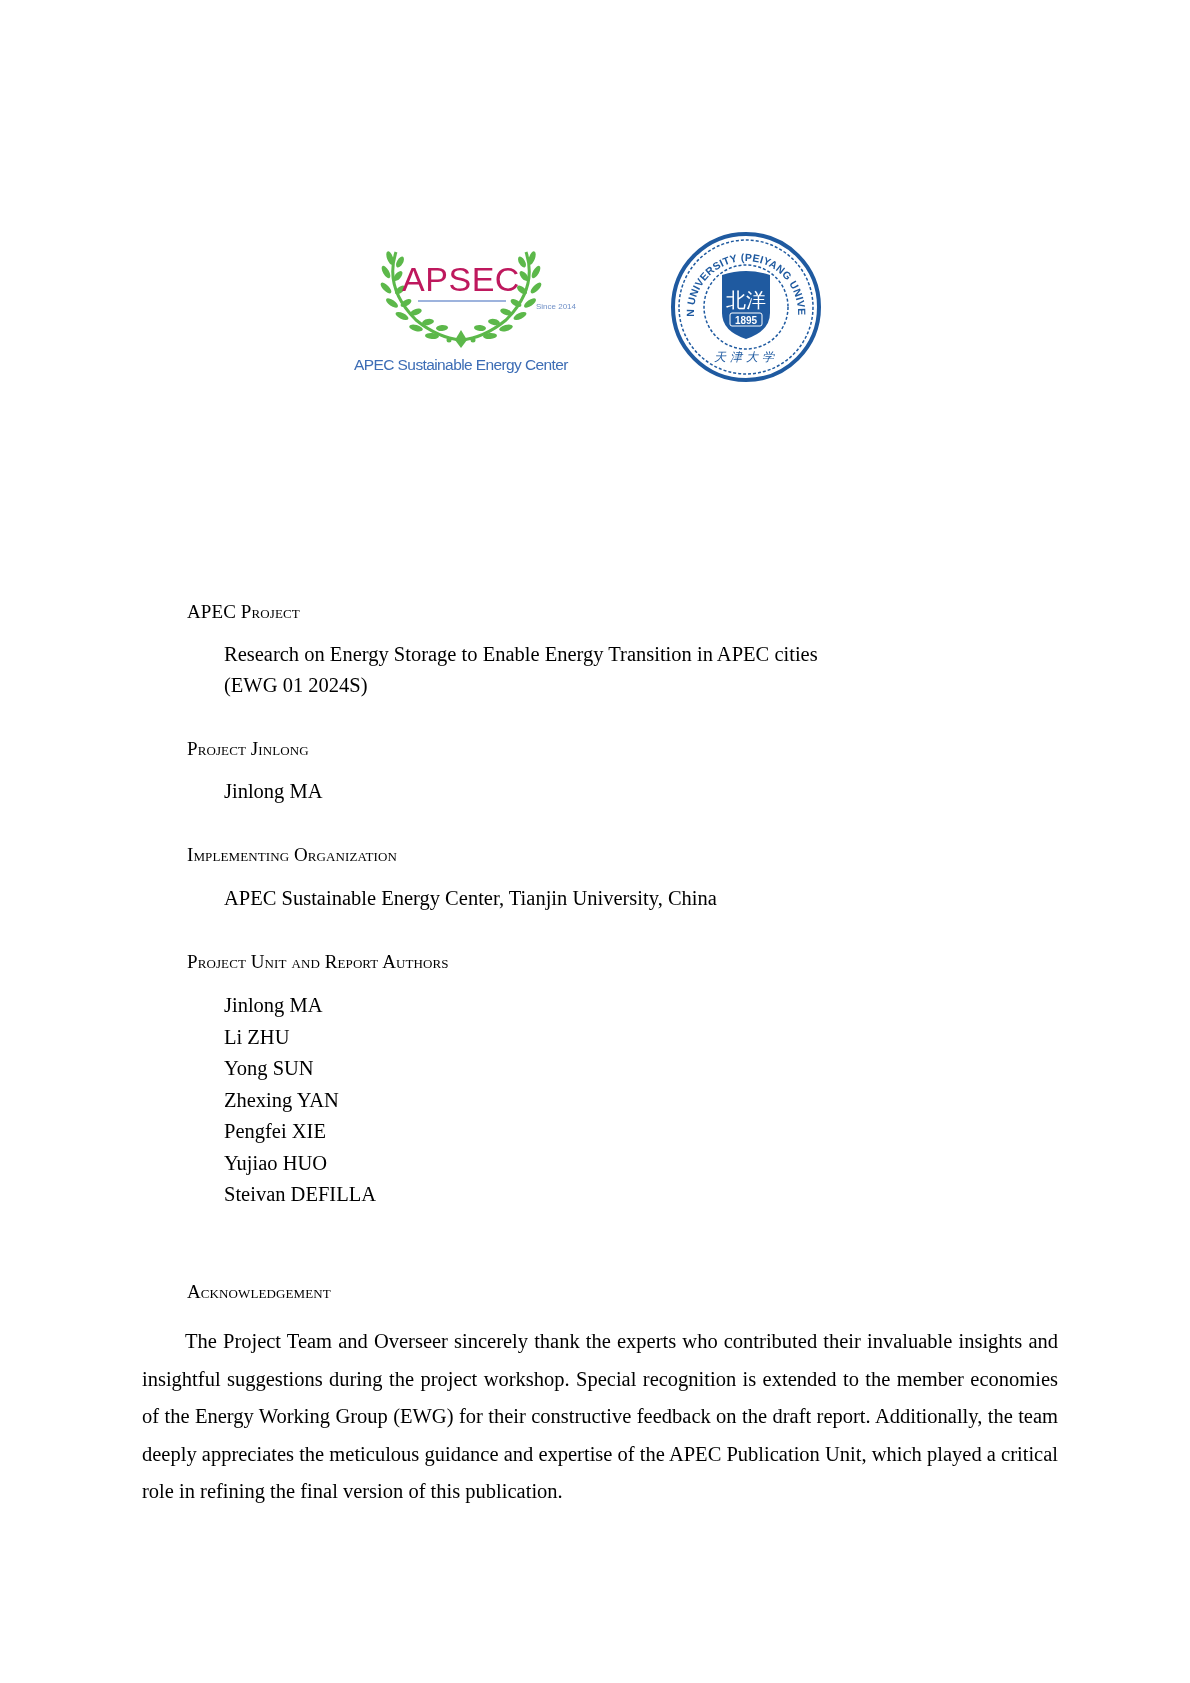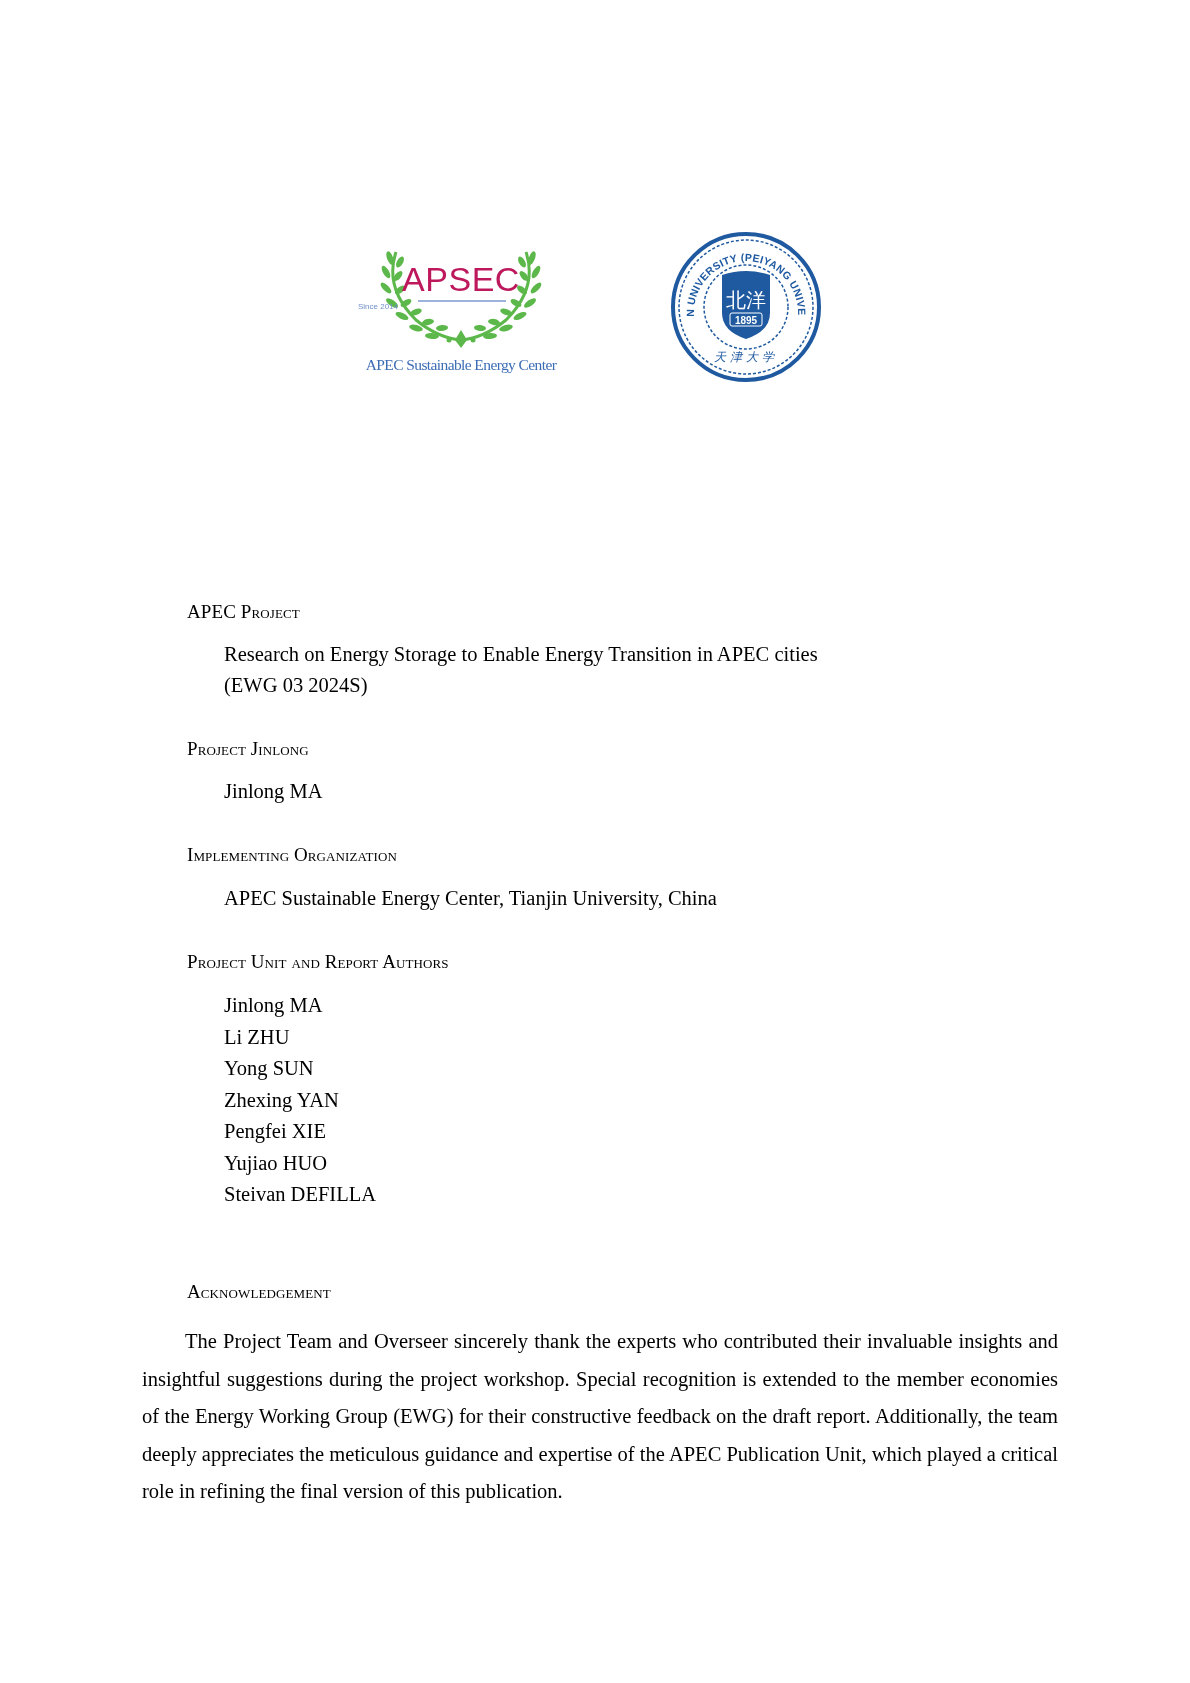--- a/index.html
+++ b/index.html
@@ -14,30 +14,30 @@
 
     
     .apsec { position: absolute; left: 346px; top: 248px; width: 230px; height: 130px; }
     .apsec svg { position: absolute; left: 30px; top: 0; }
     .apsec-title {
       position: absolute; left: 0; width: 230px; top: 12px; text-align: center;
       font-family: "Liberation Sans", "DejaVu Sans", sans-serif;
       font-size: 34px; color: #be185d; letter-spacing: 0.5px;
     }
     .apsec-since {
-      position: absolute; left: 12px; width: 230px; top: 54px; text-align: left;
+      position: absolute; left: 0; width: 230px; top: 54px; text-align: right;
       font-family: "Liberation Sans", "DejaVu Sans", sans-serif;
       font-size: 8px; color: #6f8fc7;
     }
     .apsec-line {
       position: absolute; left: 72px; width: 88px; top: 52px; height: 2px; background: #9db3dd;
     }
     .apsec-name {
       position: absolute; left: 0; width: 230px; top: 108px; text-align: center;
-      font-family: Liberation Serif, serif;
+      font-family: Liberation Sans, sans-serif;
       font-size: 15.5px; color: #3d6db5; letter-spacing: -0.6px;
     }
 
     
     .tju { position: absolute; left: 670px; top: 231px; width: 152px; height: 152px; }
 
     .content { position: absolute; left: 0; top: 0; width: 1190px; }
     .heading {
       position: absolute; left: 187px;
       font-weight: normal; font-size: 19px; font-variant: small-caps;
@@ -124,21 +124,21 @@
       <text x="76" y="93" text-anchor="middle" font-family="Liberation Sans, DejaVu Sans, sans-serif" font-size="10" font-weight="bold" fill="#ffffff">1895</text>
       <text x="76" y="130" text-anchor="middle" font-family="DejaVu Serif, serif" font-size="12" font-style="italic" fill="#1f5aa0" letter-spacing="4">天津大学</text>
     </svg>
   </div>
 </div>
 
 <div class="content">
 
   <div class="heading" style="top:601px">APEC Project</div>
   <div class="line" style="top:639px">Research on Energy Storage to Enable Energy Transition in APEC cities</div>
-  <div class="line" style="top:670px">(EWG 03 2024S)</div>
+  <div class="line" style="top:670px">(EWG 01 2024S)</div>
 
   <div class="heading" style="top:738px">Project Jinlong</div>
   <div class="line" style="top:776px">Jinlong MA</div>
 
   <div class="heading" style="top:844px">Implementing Organization</div>
   <div class="line" style="top:883px">APEC Sustainable Energy Center, Tianjin University, China</div>
 
   <div class="heading" style="top:951px">Project Unit and Report Authors</div>
   <div class="authors">
     <div>Jinlong MA</div>

